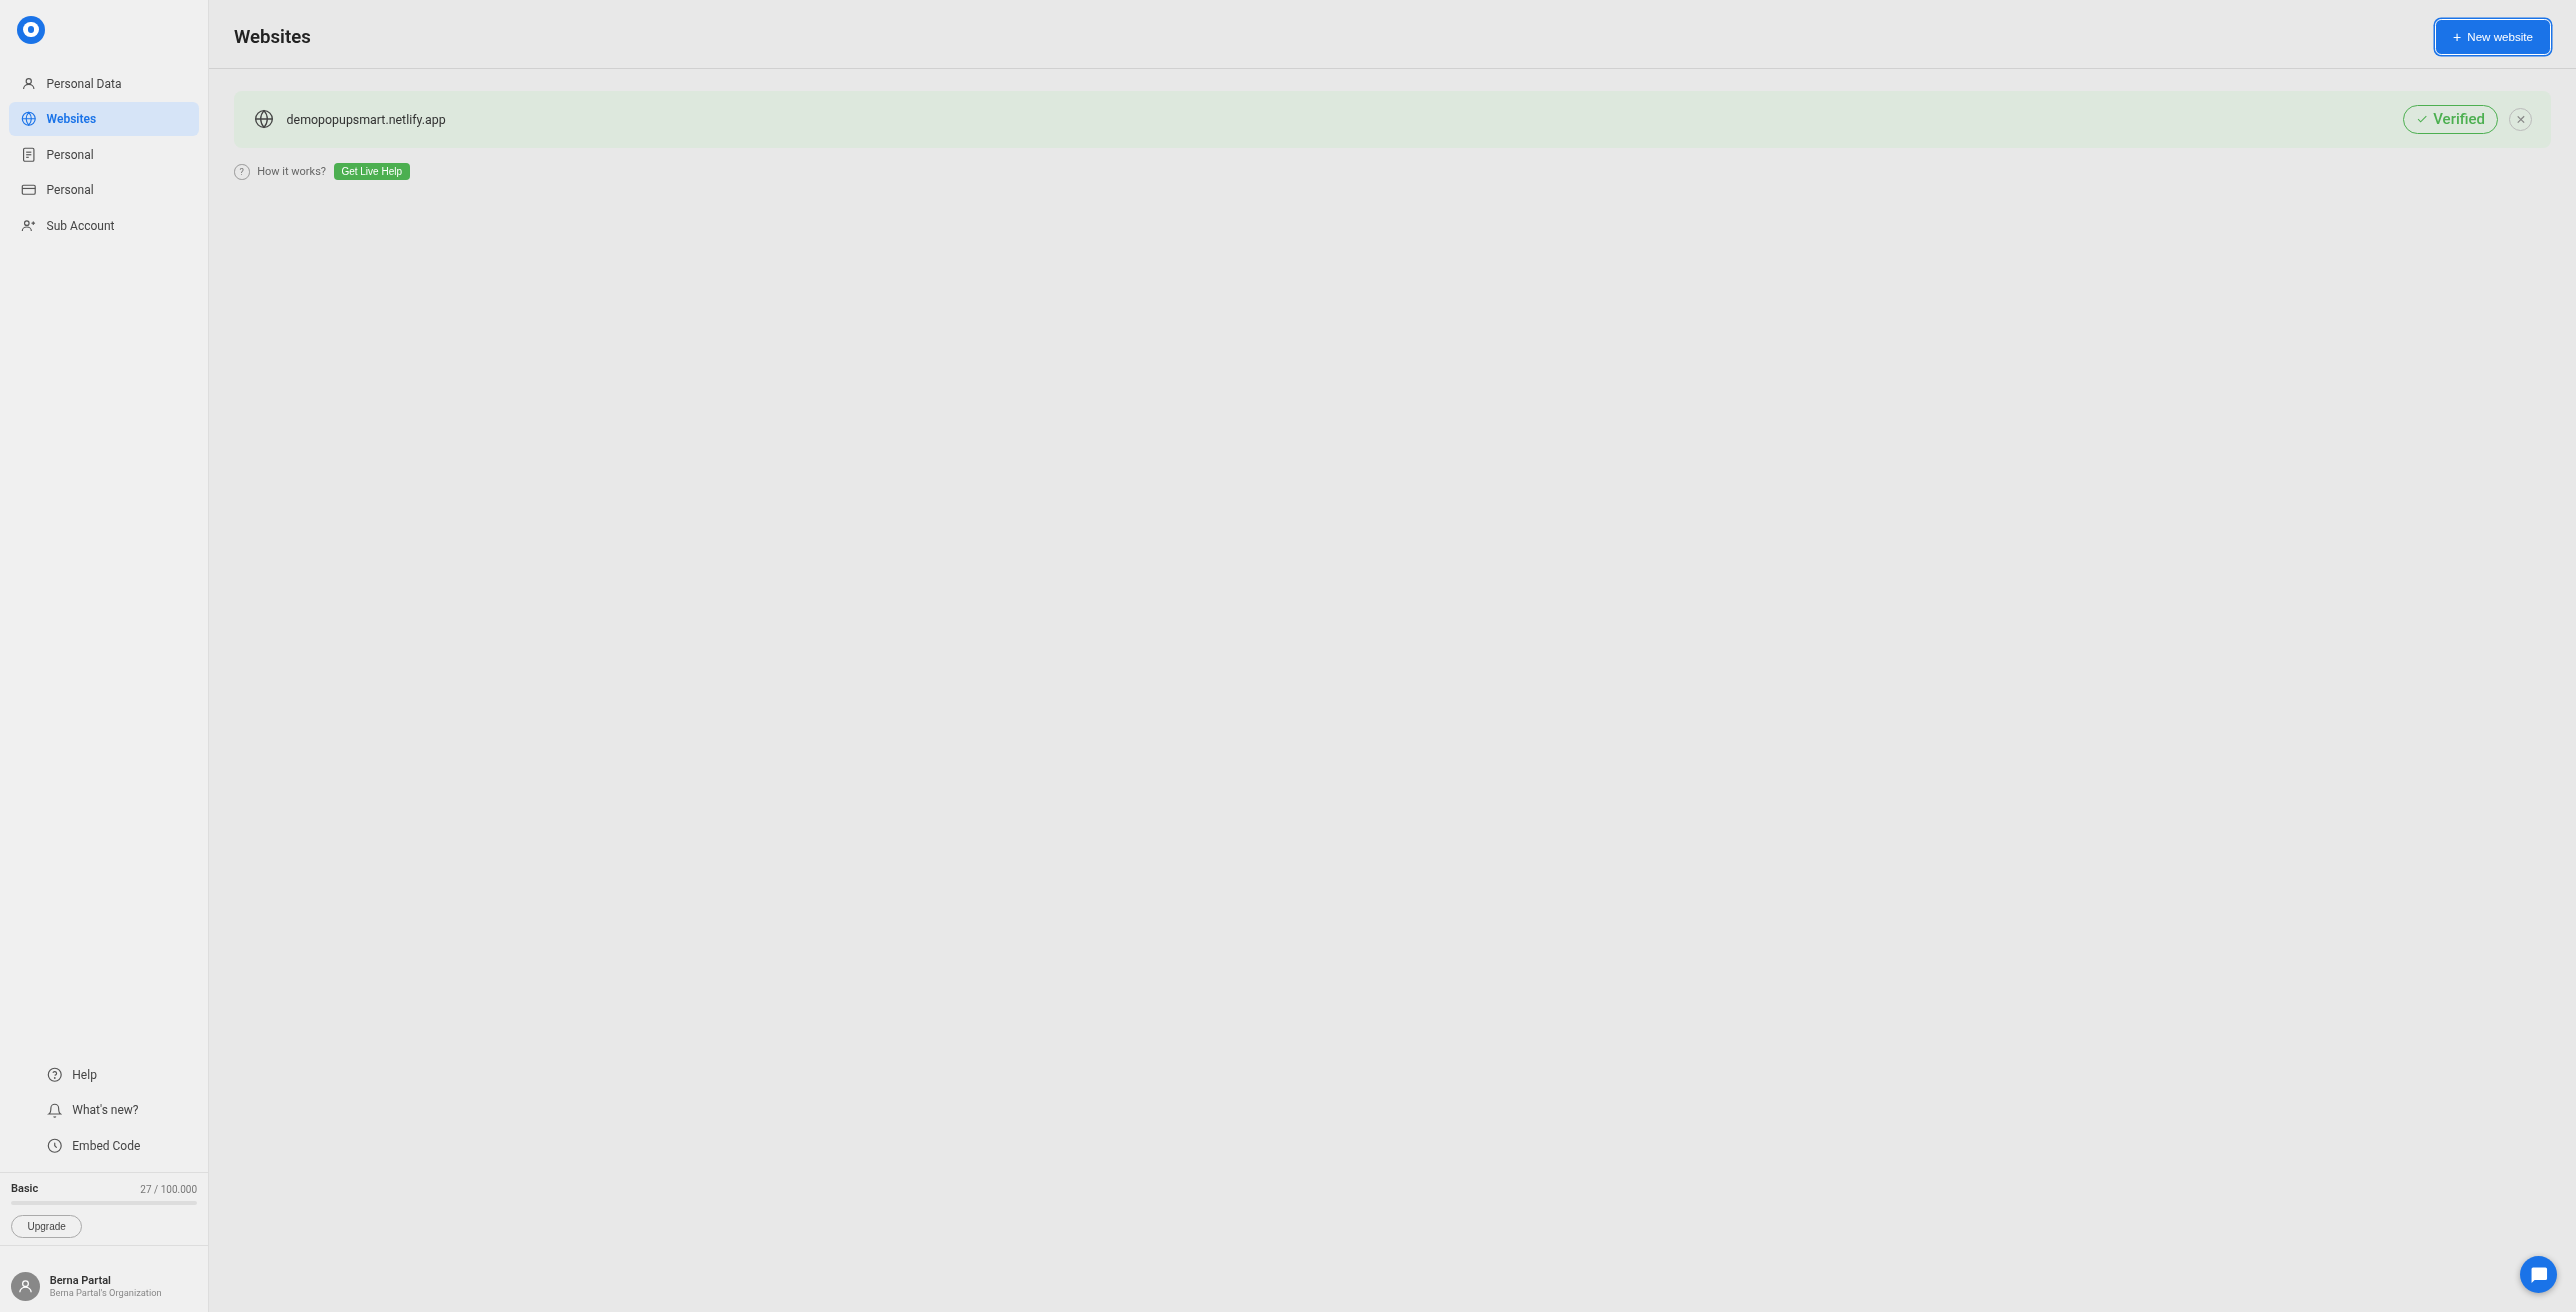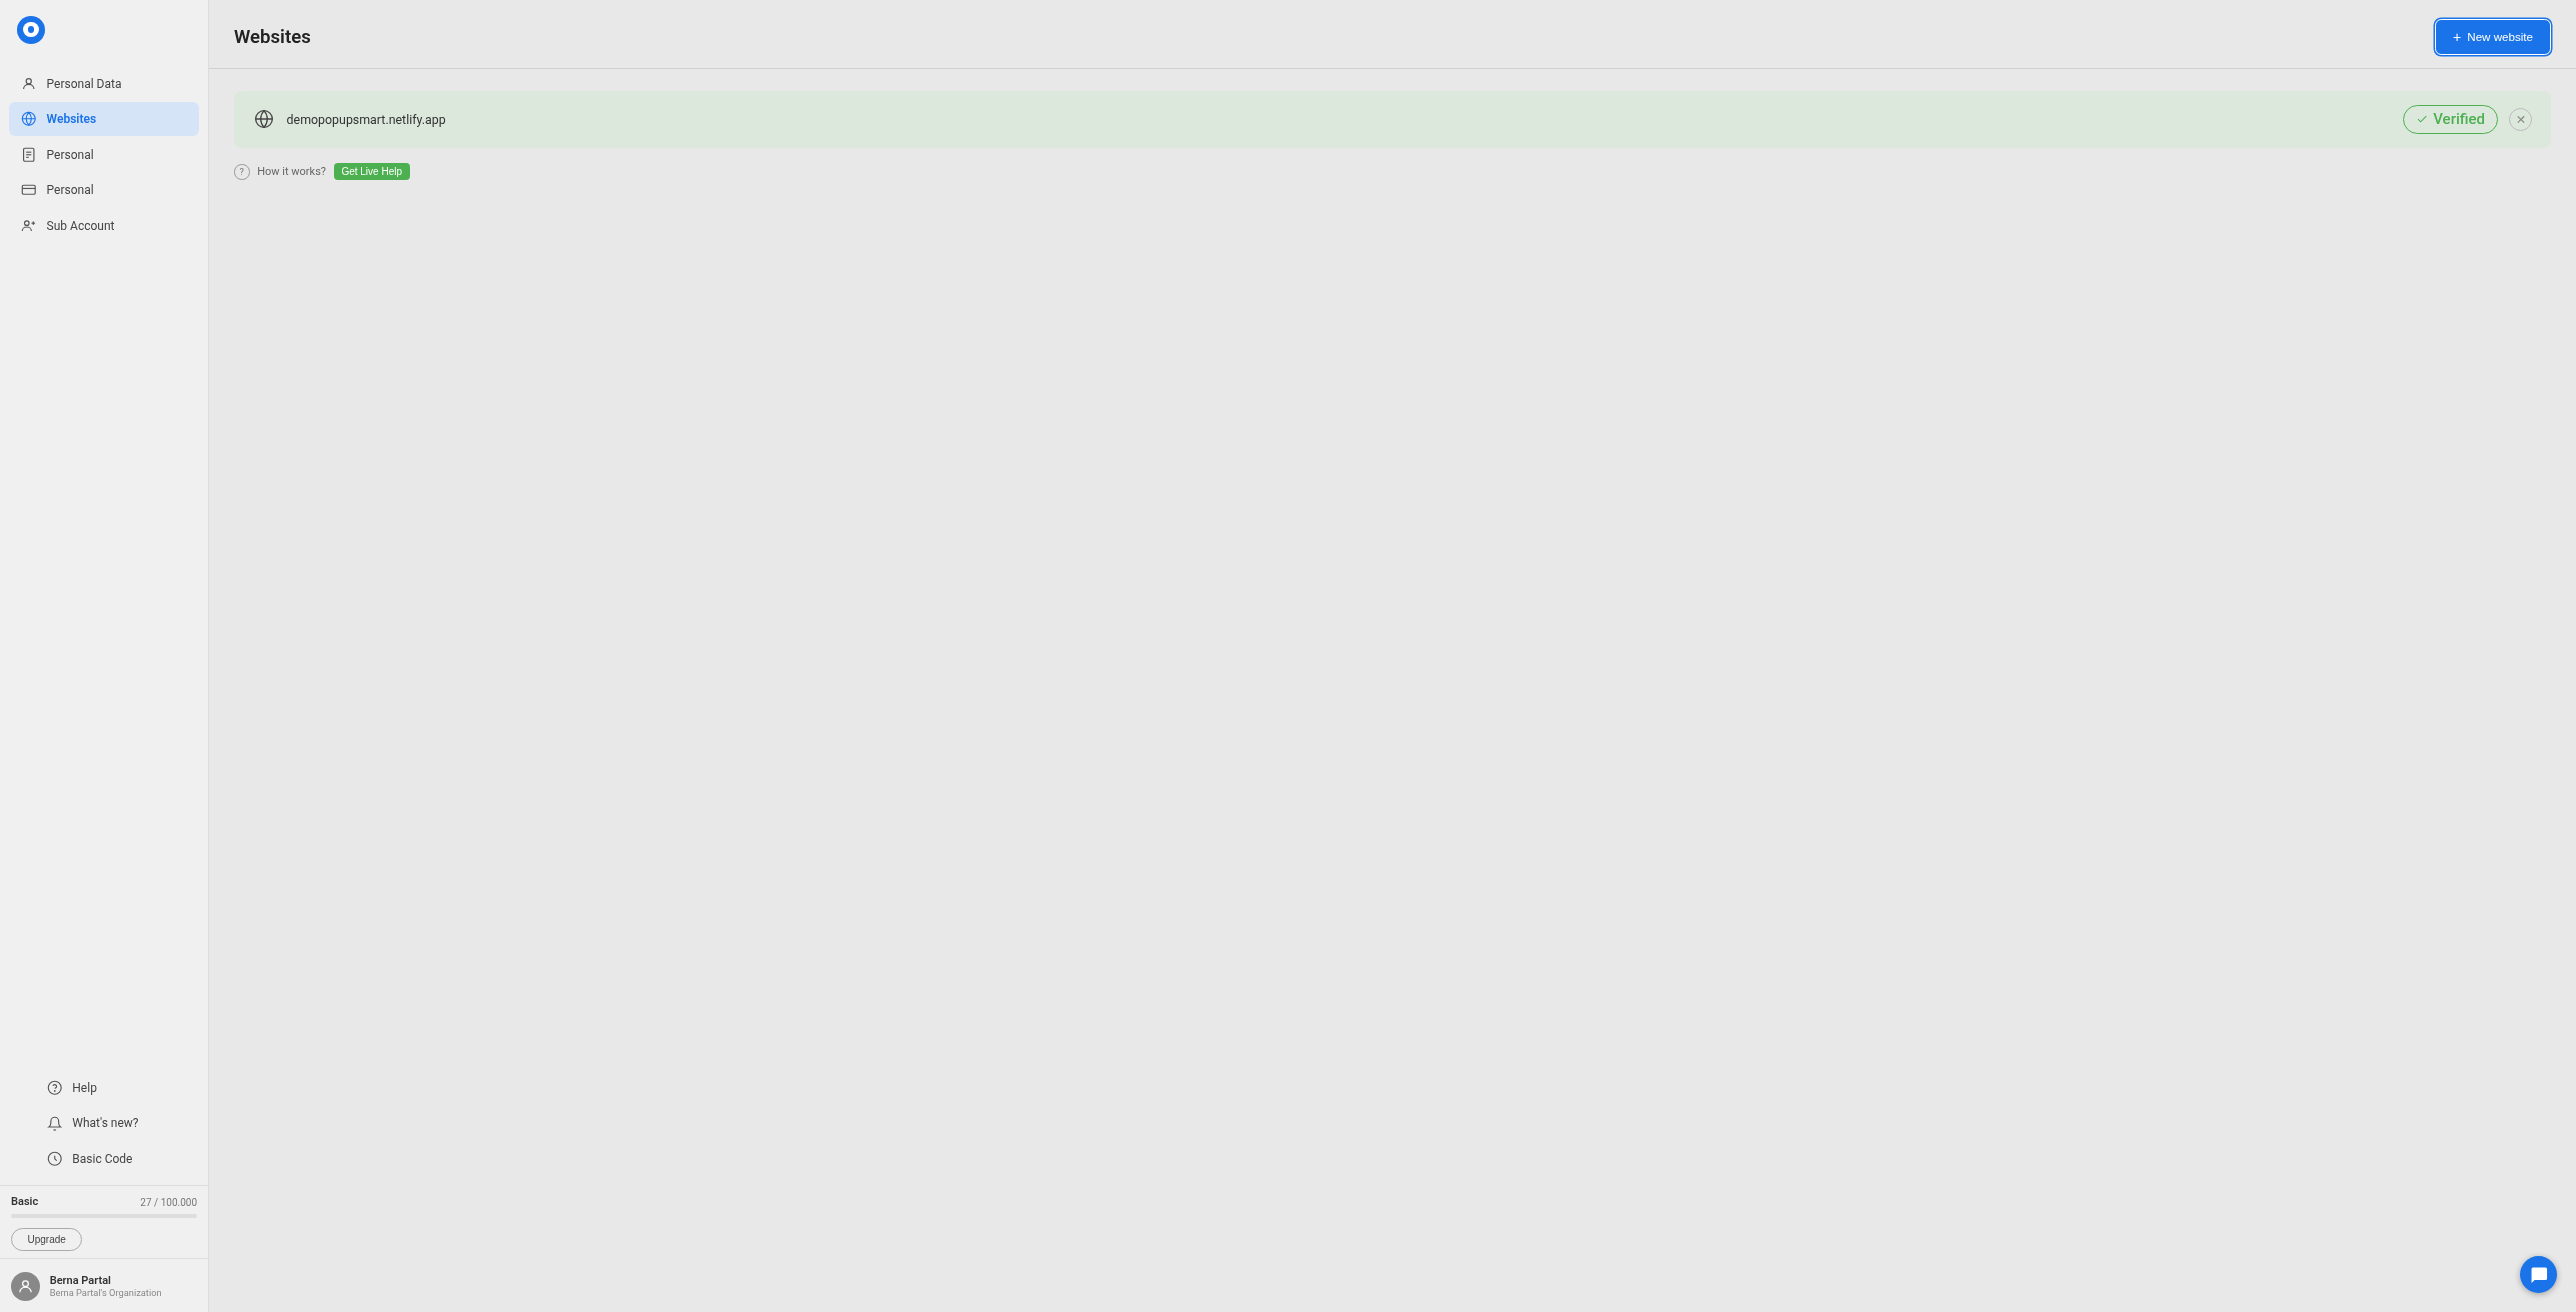--- a/index.html
+++ b/index.html
@@ -135,21 +135,21 @@
       border: 0.8px solid #aaa;
       background: transparent;
       border-radius: 15.5px;
       padding: 5.4px 15.5px;
       font-size: 10px;
       color: #444;
       cursor: pointer;
     }
 
     .user-section {
-      padding: 13px 11px 11px 11px;
+      padding: 26px 11px 11px 11px;
       display: flex;
       align-items: center;
       gap: 9.3px;
       border-top: 0.8px solid #ddd;
     }
 
     .user-avatar {
       width: 29.4px;
       height: 29.4px;
       border-radius: 50%;
@@ -431,21 +431,21 @@
       <span>What's new?</span>
     </div>
 
     <div class="nav-item">
       <span class="nav-icon">
         <svg width="15.5" height="15.5" viewBox="0 0 24 24" fill="none" stroke="#555" stroke-width="1.8">
           <circle cx="12" cy="12" r="10"></circle>
           <polyline points="12,8 12,12 14.5,14.5" stroke-linecap="round"></polyline>
         </svg>
       </span>
-      <span>Basic Code</span>
+      <span>Embed Code</span>
     </div>
   </div>
 
   <div class="plan-section">
     <div class="plan-header">
       <span class="plan-name">Basic</span>
       <span class="plan-usage">27 / 100.000</span>
     </div>
     <div class="plan-bar-container">
       <div class="plan-bar-fill"></div>

